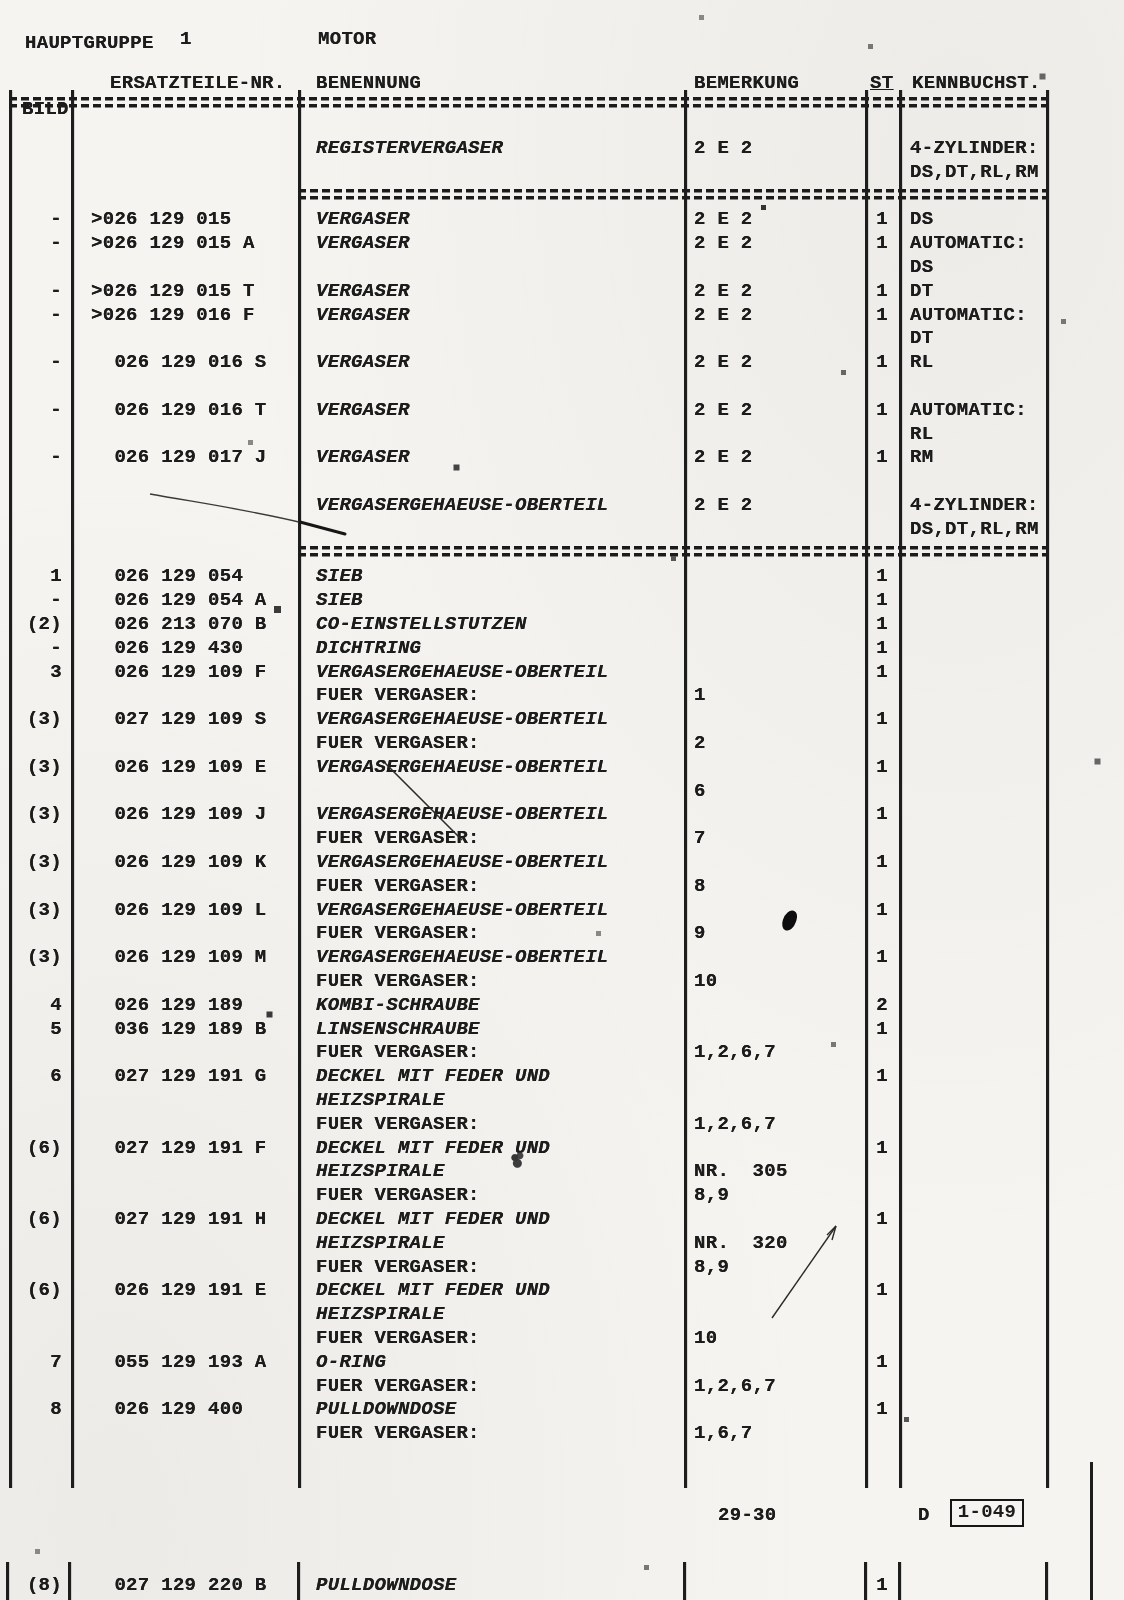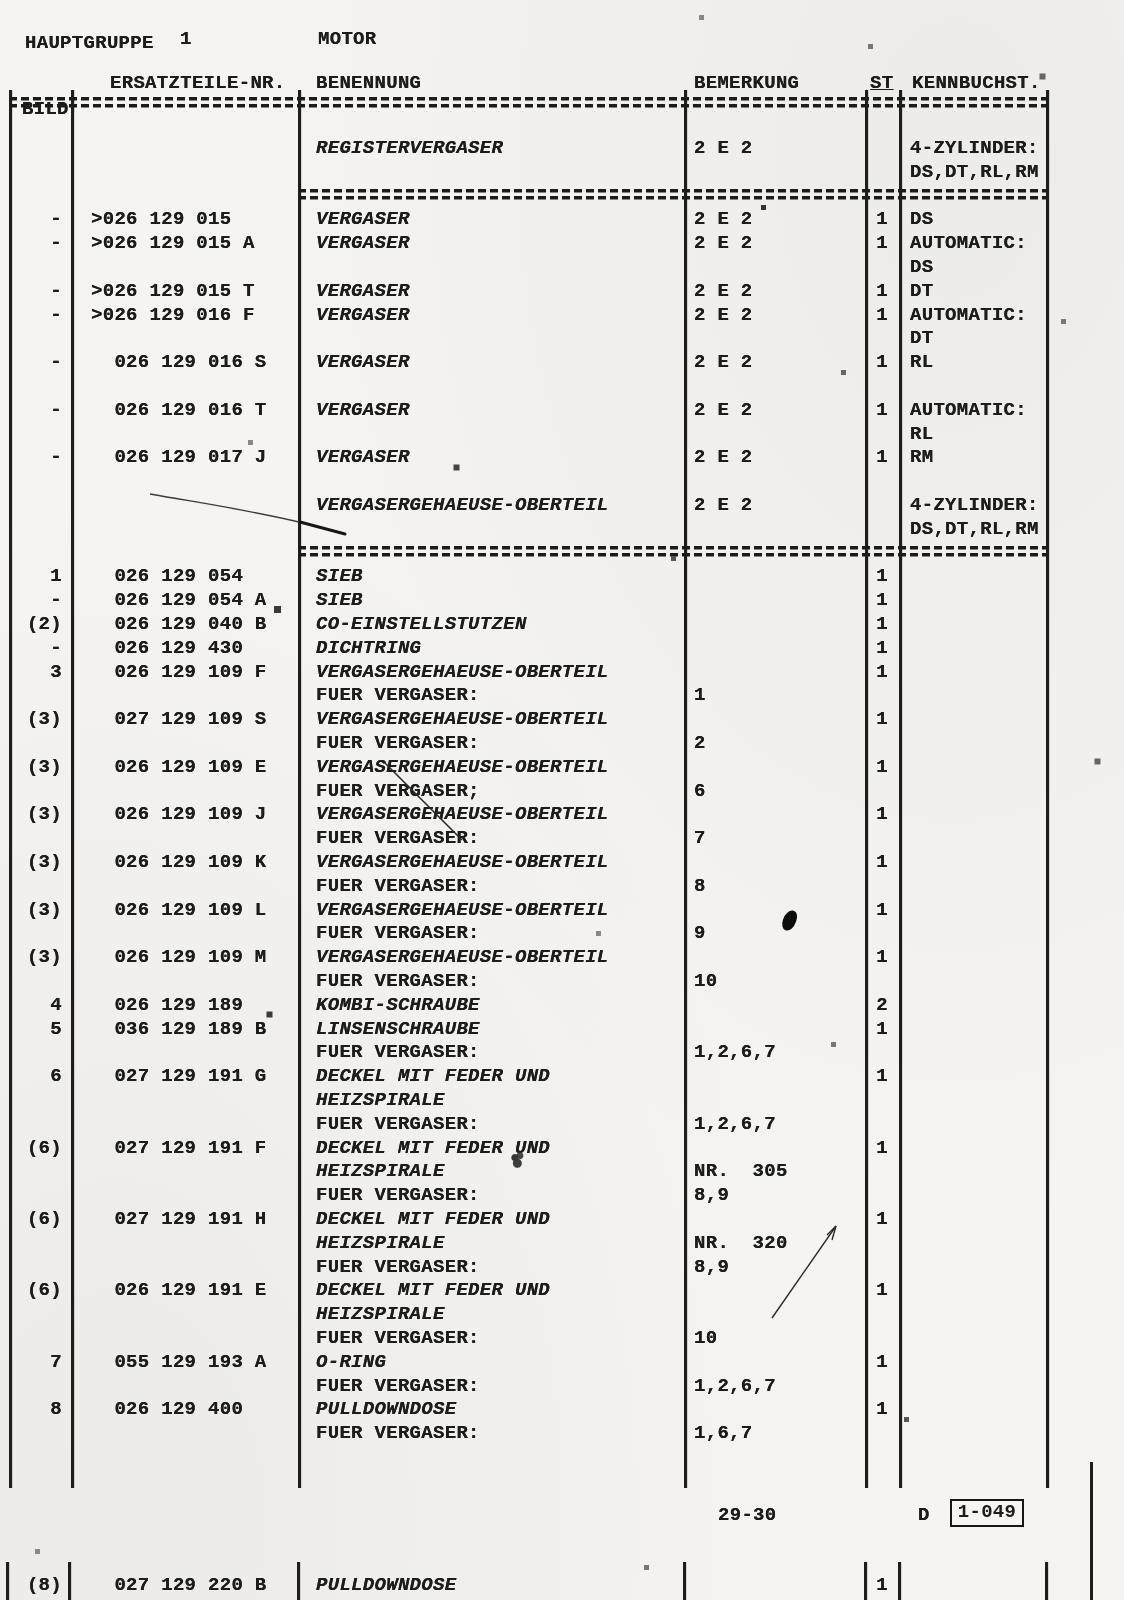--- a/index.html
+++ b/index.html
@@ -195,21 +195,21 @@
         <span class="cell c-st">1</span>
       </div>
       <div class="row" style="top: 589.2px;">
         <span class="cell c-bild">-</span>
         <span class="cell c-nr">  026 129 054 A</span>
         <span class="cell c-ben">SIEB</span>
         <span class="cell c-st">1</span>
       </div>
       <div class="row" style="top: 613px;">
         <span class="cell c-bild">(2)</span>
-        <span class="cell c-nr">  026 129 040 B</span>
+        <span class="cell c-nr">  026 213 070 B</span>
         <span class="cell c-ben">CO-EINSTELLSTUTZEN</span>
         <span class="cell c-st">1</span>
       </div>
       <div class="row" style="top: 636.8px;">
         <span class="cell c-bild">-</span>
         <span class="cell c-nr">  026 129 430</span>
         <span class="cell c-ben">DICHTRING</span>
         <span class="cell c-st">1</span>
       </div>
       <div class="row" style="top: 660.6px;">
@@ -232,21 +232,20 @@
         <span class="cell c-fuer">FUER VERGASER:</span>
         <span class="cell c-bem">2</span>
       </div>
       <div class="row" style="top: 755.8px;">
         <span class="cell c-bild">(3)</span>
         <span class="cell c-nr">  026 129 109 E</span>
         <span class="cell c-ben">VERGASERGEHAEUSE-OBERTEIL</span>
         <span class="cell c-st">1</span>
       </div>
       <div class="row" style="top: 779.6px;">
-        <span class="cell c-fuer">FUER VERGASER;</span>
         <span class="cell c-bem">6</span>
       </div>
       <div class="row" style="top: 803.4px;">
         <span class="cell c-bild">(3)</span>
         <span class="cell c-nr">  026 129 109 J</span>
         <span class="cell c-ben">VERGASERGEHAEUSE-OBERTEIL</span>
         <span class="cell c-st">1</span>
       </div>
       <div class="row" style="top: 827.2px;">
         <span class="cell c-fuer">FUER VERGASER:</span>

